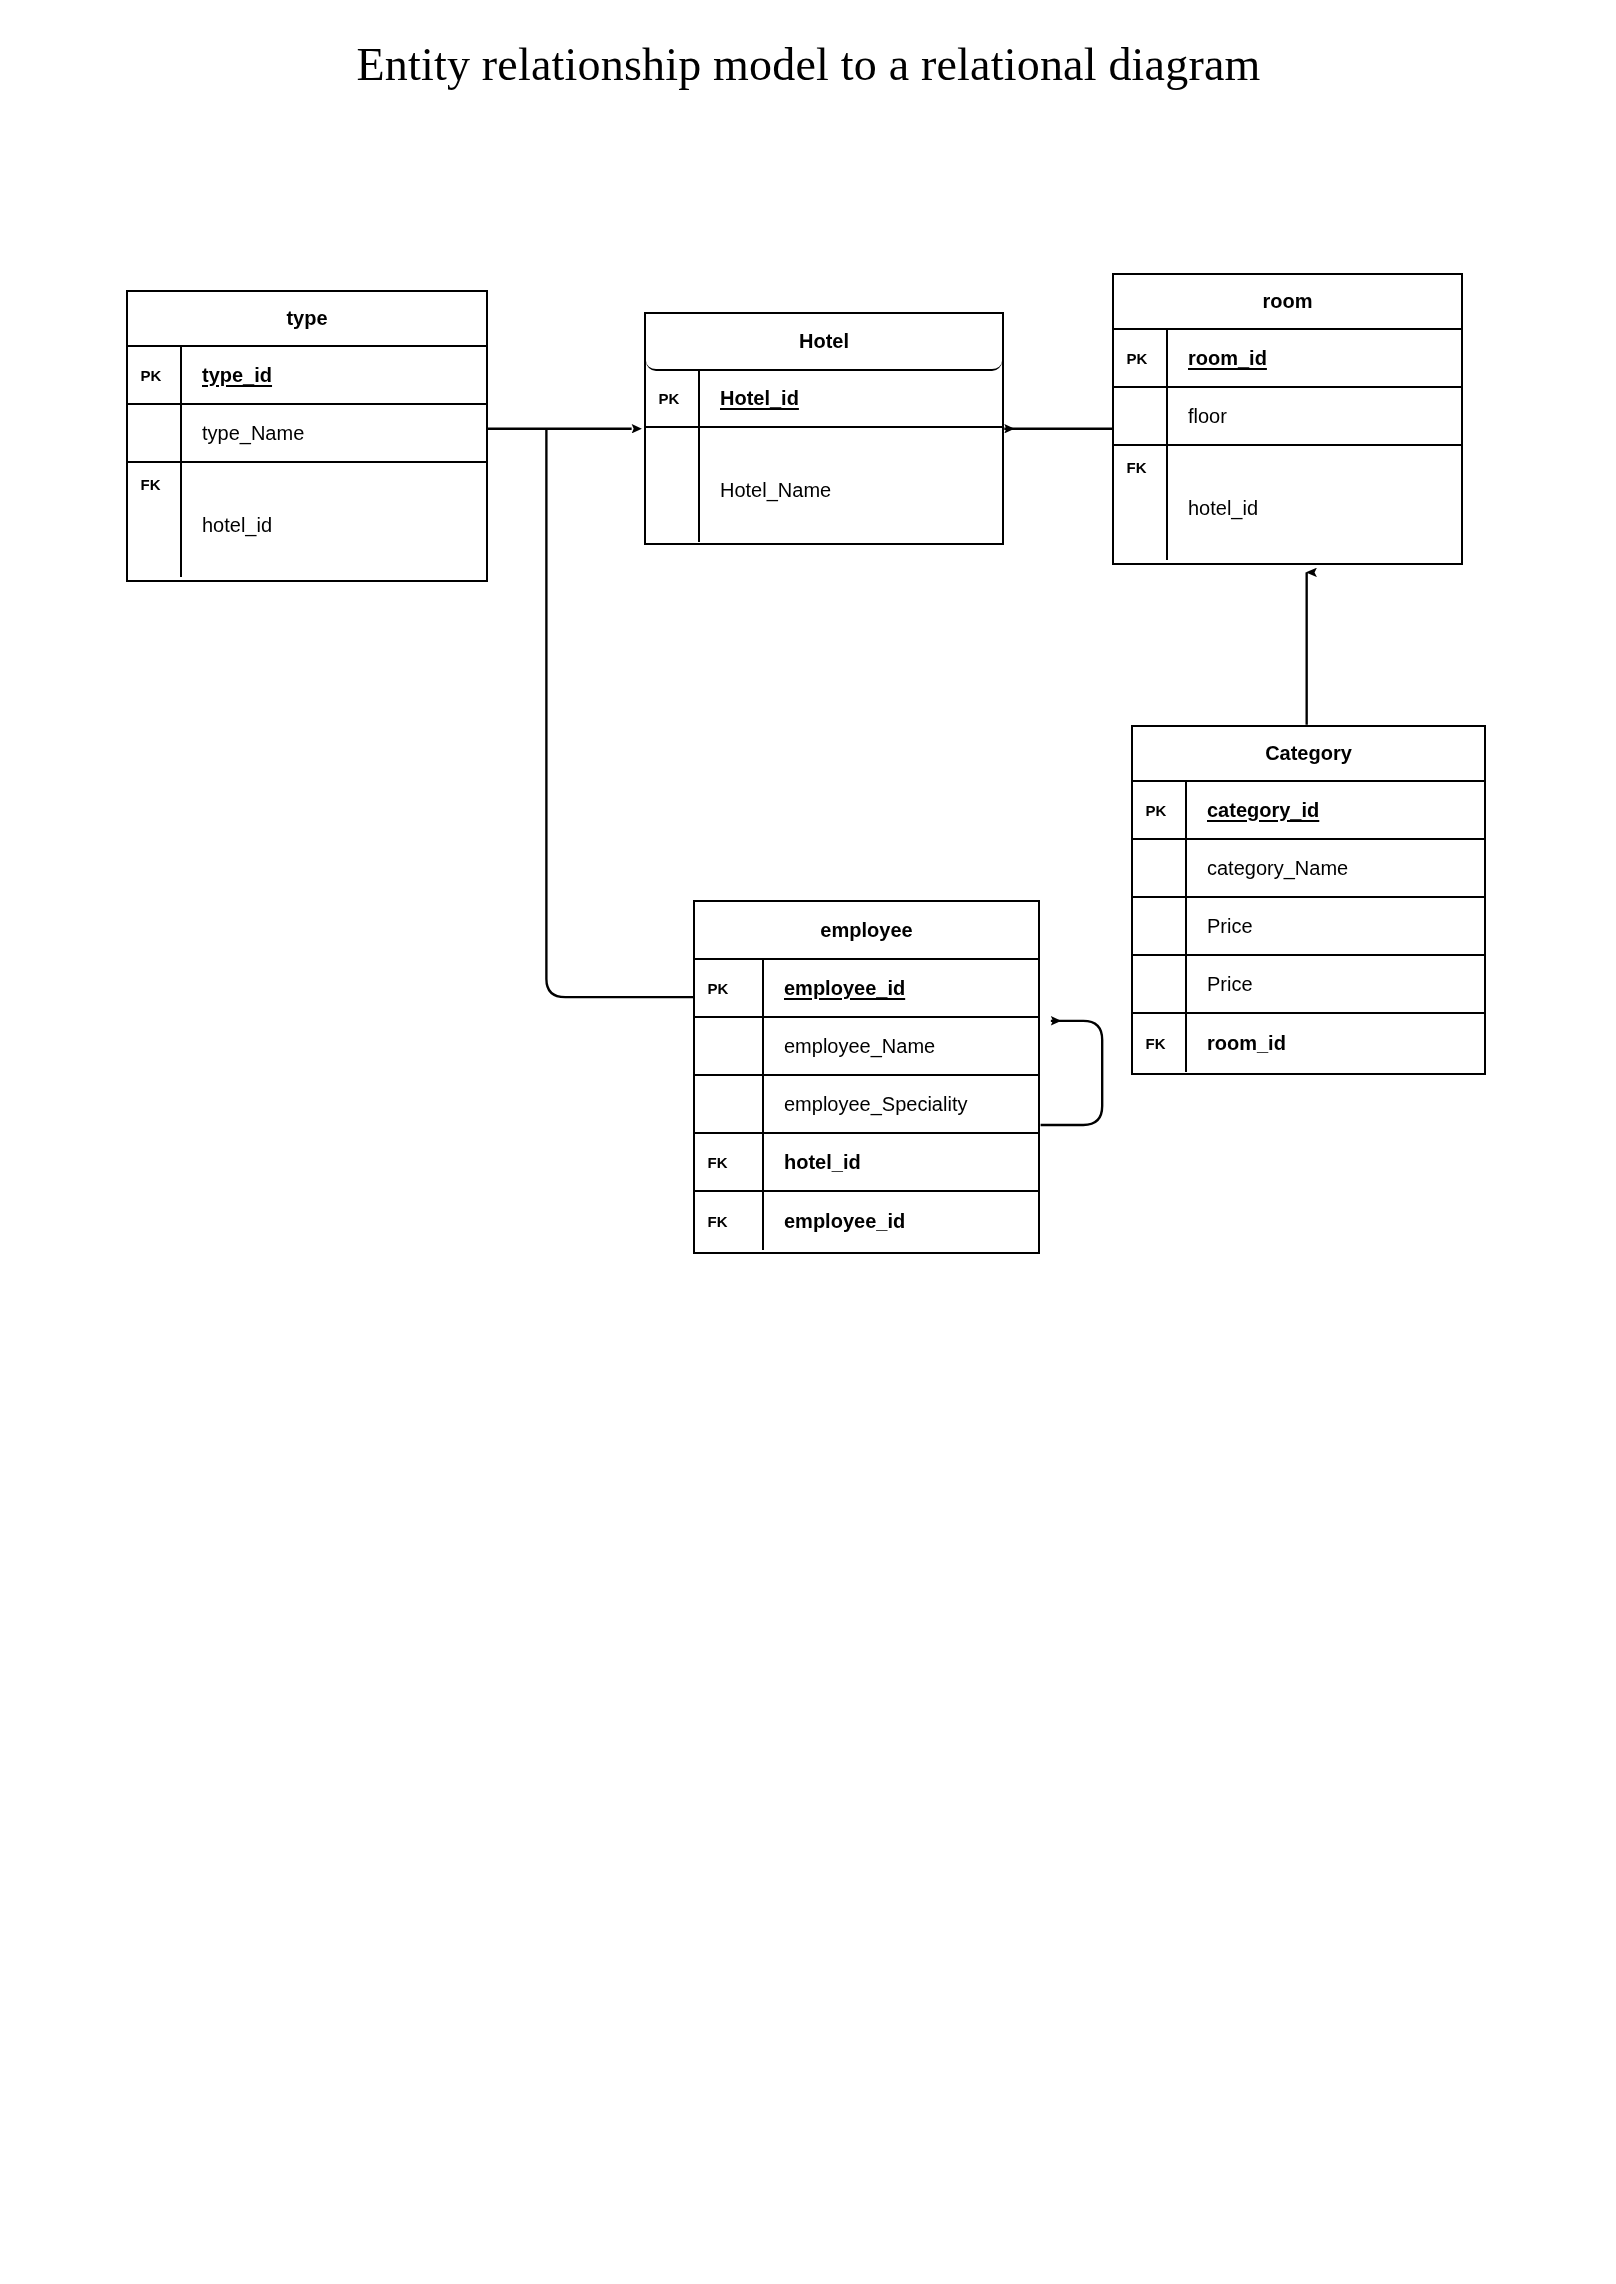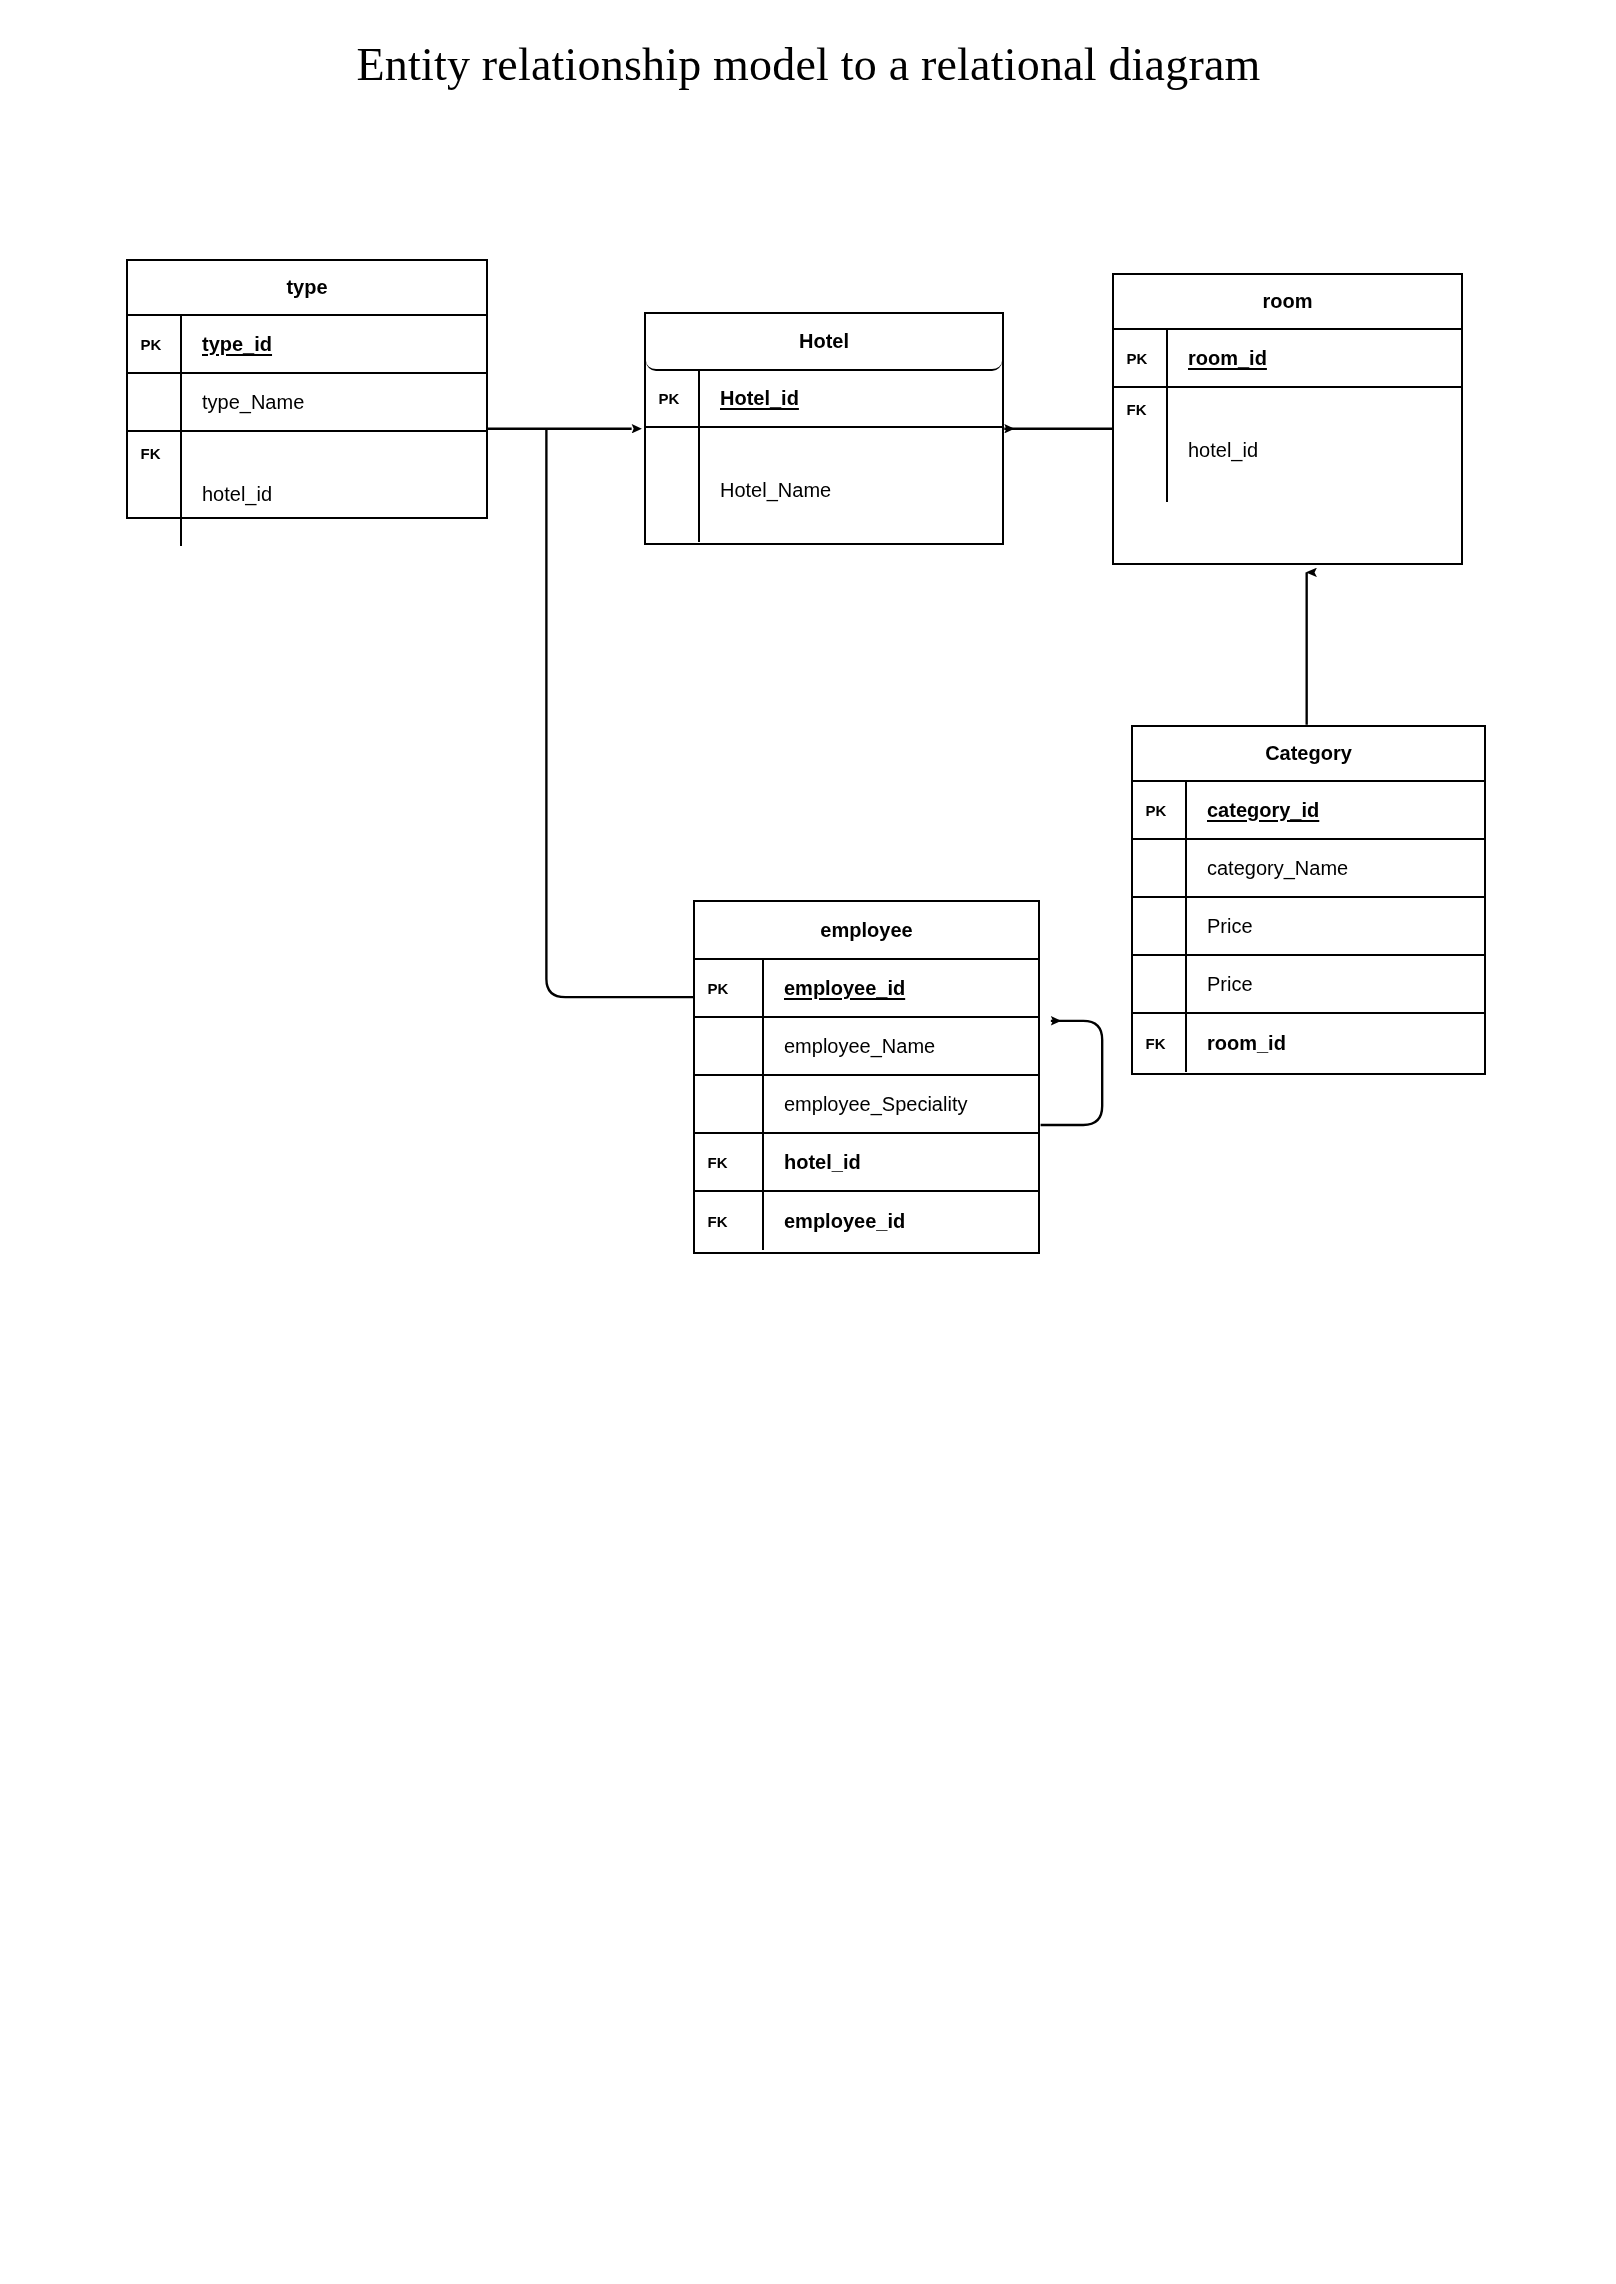--- a/index.html
+++ b/index.html
@@ -124,21 +124,21 @@
     <path d="M1655,918 L1655,725" fill="none" stroke="#000000" stroke-width="3" marker-end="url(#arrowU)"></path>
   </g>
 
   <g>
     <path d="M1318,1425 L1372,1425 Q1396,1425 1396,1401 L1396,1317 Q1396,1293 1372,1293 L1331,1293" fill="none" stroke="#000000" stroke-width="3" marker-end="url(#arrowL)"></path>
   </g>
 </svg>
 
 <div class="page-title">Entity relationship model to a relational diagram</div>
 
-<div class="entity" style="left:126px; top:259px; width:362px; height:260px;text-align:right;">
+<div class="entity" style="left:126px; top:290px; width:362px; height:292px;text-align:right;">
   <div class="entity-title" style="height:55px;">type</div>
   <div class="attr-rows">
     <div class="attr-row" style="height:58px;">
       <span class="attr-key" style="width:54px; height:58px;">PK</span>
       <span class="attr-name pk">type_id</span>
     </div>
     <div class="attr-row" style="height:58px;">
       <span class="attr-key" style="width:54px; height:58px;"></span>
       <span class="attr-name">type_Name</span>
     </div>
@@ -163,20 +163,24 @@
   </div>
 </div>
 
 <div class="entity" style="left:1112px; top:273px; width:351px; height:292px;">
   <div class="entity-title" style="height:55px;">room</div>
   <div class="attr-rows">
     <div class="attr-row" style="height:58px;">
       <span class="attr-key" style="width:54px; height:58px;">PK</span>
       <span class="attr-name pk">room_id</span>
     </div>
+    <div class="attr-row" style="height:58px;">
+      <span class="attr-key" style="width:54px; height:58px;"></span>
+      <span class="attr-name">floor</span>
+    </div>
     <div class="attr-row last" style="height:114px;">
       <span class="attr-key" style="width:54px; height:114px; align-items:flex-start; padding-top:12.6px;">FK</span>
       <span class="attr-name" style="align-items:flex-start; padding-top:11px;">hotel_id</span>
     </div>
   </div>
 </div>
 
 <div class="entity" style="left:1131px; top:725px; width:355px; height:350px;">
   <div class="entity-title" style="height:55px;">Category</div>
   <div class="attr-rows">

